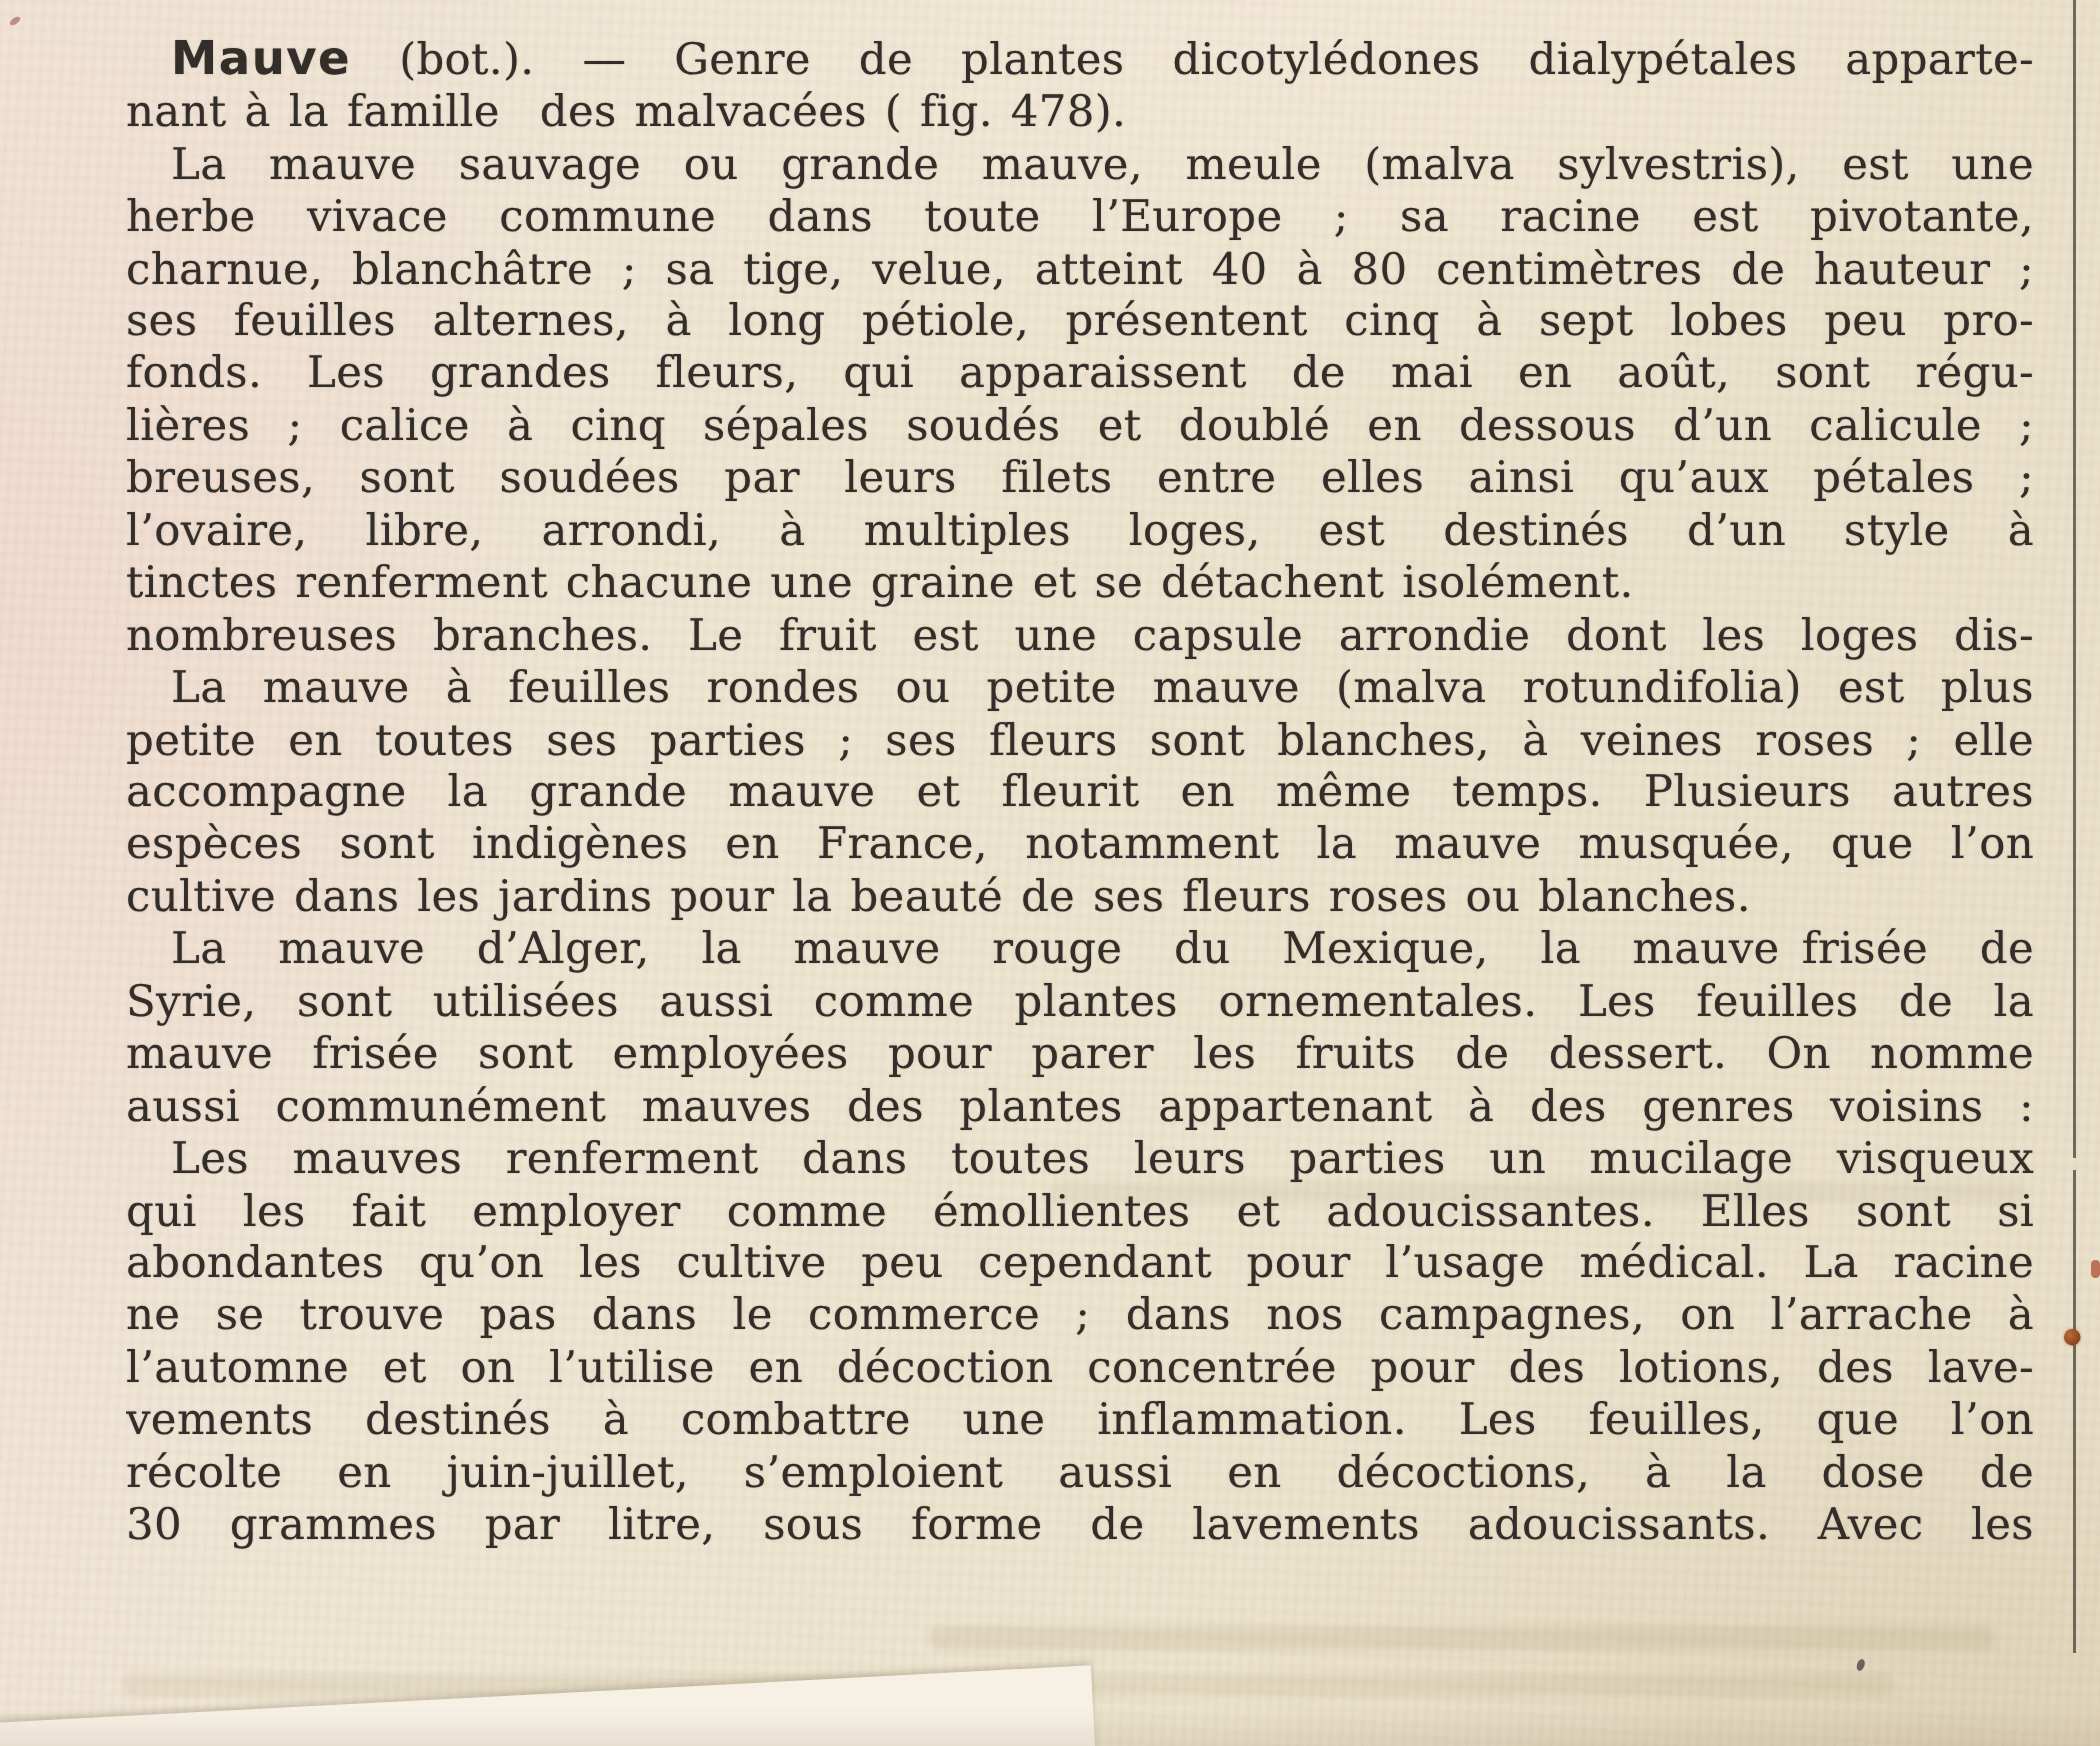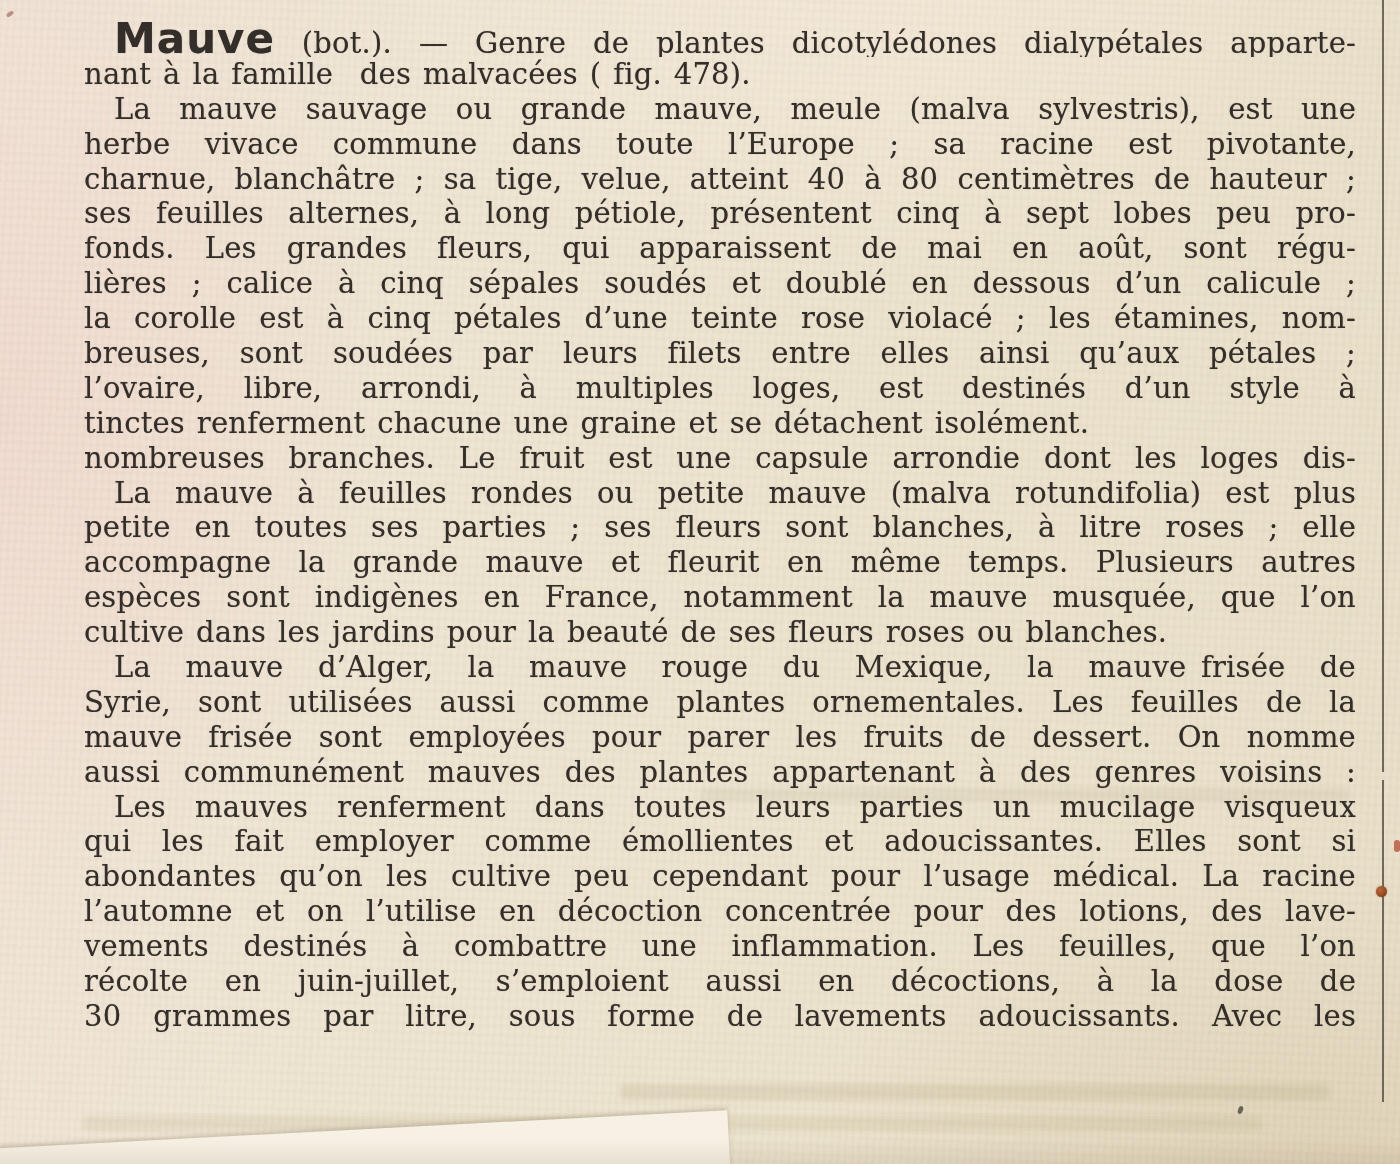--- a/index.html
+++ b/index.html
@@ -42,21 +42,21 @@
     text-align: justify;
     text-align-last: justify;
     white-space: nowrap; 
   }
   .line { white-space: normal; overflow: hidden; }
   .line.last { text-align-last: left; }
   .line.indent { padding-left: 30px; }
   .bold {
     font-family: "DejaVu Sans", "Liberation Sans", sans-serif;
     font-weight: 700;
-    font-size: 42px;
+    font-size: 31px;
     letter-spacing: 1px;
   }
   .italic { }
 
   
   .rule {
     position: absolute;
     width: 2px;
     background: #5a544c;
     opacity: 0.85;
@@ -122,37 +122,37 @@
 
   <main id="article" class="text-block">
       <div class="line indent"><span class="bold">Mauve</span><span> (bot.). — Genre de plantes dicotylédones dialypétales apparte-</span></div>
       <div class="line last"><span>nant à la famille  des malvacées ( </span><span class="italic">fig</span><span>. 478).</span></div>
       <div class="line indent"><span>La </span><span class="italic">mauve sauvage</span><span> ou </span><span class="italic">grande mauve</span><span>, </span><span class="italic">meule</span><span> (malva sylvestris), est une</span></div>
       <div class="line"><span>herbe vivace commune dans toute l’Europe ; sa racine est pivotante,</span></div>
       <div class="line"><span>charnue, blanchâtre ; sa tige, velue, atteint 40 à 80 centimètres de hauteur ;</span></div>
       <div class="line"><span>ses feuilles alternes, à long pétiole, présentent cinq à sept lobes peu pro-</span></div>
       <div class="line"><span>fonds. Les grandes fleurs, qui apparaissent de mai en août, sont régu-</span></div>
       <div class="line"><span>lières ; calice à cinq sépales soudés et doublé en dessous d’un calicule ;</span></div>
-      <div class="line"><span>la corolle est à cinq pétales d’une teinte rose violacé ; les étamines, nom-</span></div>
       <div class="line"><span>breuses, sont soudées par leurs filets entre elles ainsi qu’aux pétales ;</span></div>
       <div class="line"><span>l’ovaire, libre, arrondi, à multiples loges, est destinés d’un style à</span></div>
       <div class="line last"><span>tinctes renferment chacune une graine et se détachent isolément.</span></div>
       <div class="line"><span>nombreuses branches. Le fruit est une capsule arrondie dont les loges dis-</span></div>
       <div class="line indent"><span>La </span><span class="italic">mauve à feuilles rondes</span><span> ou </span><span class="italic">petite mauve</span><span> (malva rotundifolia) est plus</span></div>
-      <div class="line"><span>petite en toutes ses parties ; ses fleurs sont blanches, à litre roses ; elle</span></div>
+      <div class="line"><span>petite en toutes ses parties ; ses fleurs sont blanches, à veines roses ; elle</span></div>
       <div class="line"><span>accompagne la grande mauve et fleurit en même temps. Plusieurs autres</span></div>
       <div class="line"><span>espèces sont indigènes en France, notamment la </span><span class="italic">mauve musquée</span><span>, que l’on</span></div>
       <div class="line last"><span>cultive dans les jardins pour la beauté de ses fleurs roses ou blanches.</span></div>
       <div class="line indent"><span>La </span><span class="italic">mauve d’Alger</span><span>, la </span><span class="italic">mauve rouge du Mexique</span><span>, la </span><span class="italic">mauve frisée</span><span> de</span></div>
       <div class="line"><span>Syrie, sont utilisées aussi comme plantes ornementales. Les feuilles de la</span></div>
       <div class="line"><span>mauve frisée sont employées pour parer les fruits de dessert. On nomme</span></div>
       <div class="line"><span>aussi communément </span><span class="italic">mauves</span><span> des plantes appartenant à des genres voisins :</span></div>
       <div class="line indent"><span>Les mauves renferment dans toutes leurs parties un mucilage visqueux</span></div>
       <div class="line"><span>qui les fait employer comme émollientes et adoucissantes. Elles sont si</span></div>
       <div class="line"><span>abondantes qu’on les cultive peu cependant pour l’usage médical. La racine</span></div>
+      <div class="line"><span>ne se trouve pas dans le commerce ; dans nos campagnes, on l’arrache à</span></div>
       <div class="line"><span>l’automne et on l’utilise en décoction concentrée pour des lotions, des lave-</span></div>
       <div class="line"><span>vements destinés à combattre une inflammation. Les feuilles, que l’on</span></div>
       <div class="line"><span>récolte en juin-juillet, s’emploient aussi en décoctions, à la dose de</span></div>
       <div class="line"><span>30 grammes par litre, sous forme de lavements adoucissants. Avec les</span></div>
     </main>
 
   <div class="rule rule-top"></div>
   <div class="rule rule-bottom"></div>
   <div class="rust-dot"></div>
   <div class="red-fleck"></div>

